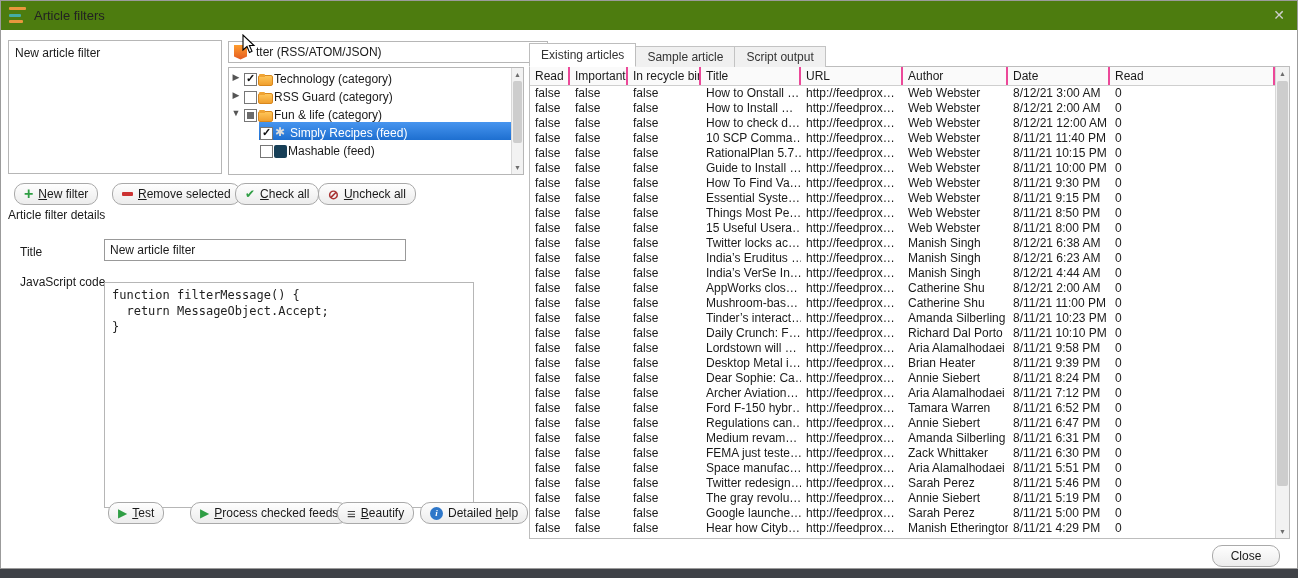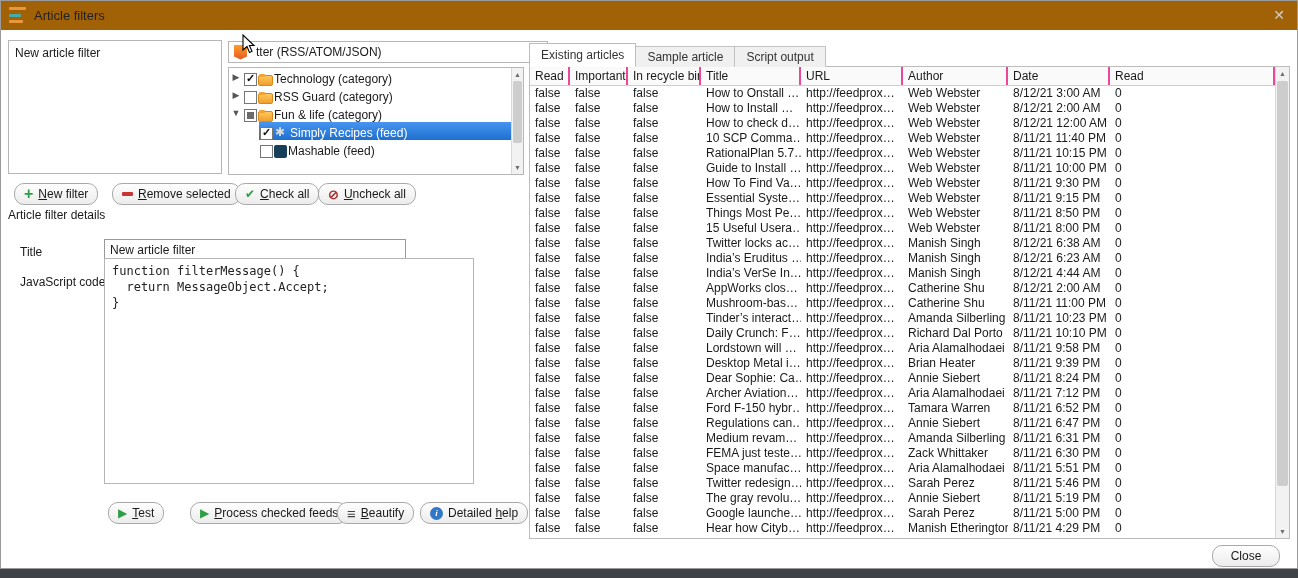--- a/index.html
+++ b/index.html
@@ -1,21 +1,21 @@
 <!DOCTYPE html>
 <html><head>
 <meta charset="utf-8">
 <style>
 *{box-sizing:border-box;margin:0;padding:0}
 html,body{width:1298px;height:578px;overflow:hidden}
 body{font-family:"Liberation Sans",sans-serif;font-size:12px;color:#1a1a1a;background:#fff;position:relative}
 u{text-decoration:underline}
 .window-border{position:absolute;left:0;top:0;right:0;bottom:9px;border:1px solid #9b9b9b;pointer-events:none;z-index:40}
 
-.titlebar{position:absolute;left:0;top:0;width:100%;height:30px;background:#a16207}
+.titlebar{position:absolute;left:0;top:0;width:100%;height:30px;background:#4d7c0f}
 .app-icon{position:absolute;left:9px;top:7px;width:17px;height:16px;display:flex;flex-direction:column;justify-content:space-between}
 .app-icon i{display:block;height:3px;border-radius:1px}
 .ai1{background:#e8973d;width:100%}
 .ai2{background:#45ada5;width:70%}
 .ai3{background:#e8973d;width:85%}
 .title-text{position:absolute;left:34px;top:8px;font-size:13px;color:#222}
 .close-x{position:absolute;right:13px;top:7px;color:#cfcfcf;font-size:14px;cursor:default}
 
 .panel{position:absolute;background:#fff;border:1px solid #b6b6b6}
 
@@ -64,21 +64,21 @@
 .ic-play::before{content:"▶";color:#2f9e44;font-size:12px}
 .ic-lines::before{content:"≡";color:#444;font-weight:bold;font-size:15px}
 .ic-info{width:13px;height:13px;border-radius:50%;background:#2e77c9}
 .ic-info::before{content:"i";color:#fff;font-size:9px;font-family:"Liberation Serif",serif;font-style:italic;font-weight:bold}
 
 .group-label{position:absolute;left:8px;top:208px}
 .form-label{position:absolute;left:20px;color:#1a1a1a}
 #title-label{top:245px}
 #code-label{top:275px}
 #title-input{position:absolute;left:104px;top:239px;width:302px;height:22px;border:1px solid #999;padding:0 5px;font-family:inherit;font-size:12px;color:#1a1a1a;background:#fff}
-#code-editor{position:absolute;left:104px;top:258px;width:370px;height:226px;border:1px solid #b6b6b6;background:#fff;padding:4px 7px;font-family:"DejaVu Sans Mono",monospace;font-size:12px;line-height:16px;white-space:pre;color:#222}
+#code-editor{position:absolute;left:104px;top:282px;width:370px;height:226px;border:1px solid #b6b6b6;background:#fff;padding:4px 7px;font-family:"DejaVu Sans Mono",monospace;font-size:12px;line-height:16px;white-space:pre;color:#222}
 
 .tab-bar{position:absolute;left:529px;top:43px;height:24px;display:flex;align-items:flex-end;z-index:5}
 .tab{height:21px;padding:0 11px;display:flex;align-items:center;background:#f0f0f0;border:1px solid #c3c3c3;border-bottom:none;margin-right:-1px;color:#333}
 .tab.active{height:24px;background:#fff;position:relative;z-index:6;border:1px solid #bdbdbd;border-bottom:1px solid #fff}
 
 #table{position:absolute;left:529px;top:66px;width:761px;height:473px;border:1px solid #bdbdbd;background:#fff;overflow:hidden}
 .thead{position:absolute;left:0;top:0;right:14px;height:19px;display:grid;grid-template-columns:40px 58px 73px 100px 102px 105px 102px 1fr;background:#fafafa;border-bottom:1px solid #cfcfcf}
 .th{padding:2px 0 0 5px;border-right:2px solid #ec4899;overflow:hidden;white-space:nowrap}
 .tbody{position:absolute;left:0;top:19px;right:14px;bottom:0;overflow:hidden}
 .trow{display:grid;grid-template-columns:40px 58px 73px 100px 102px 105px 102px 1fr;height:15px;line-height:15px}

